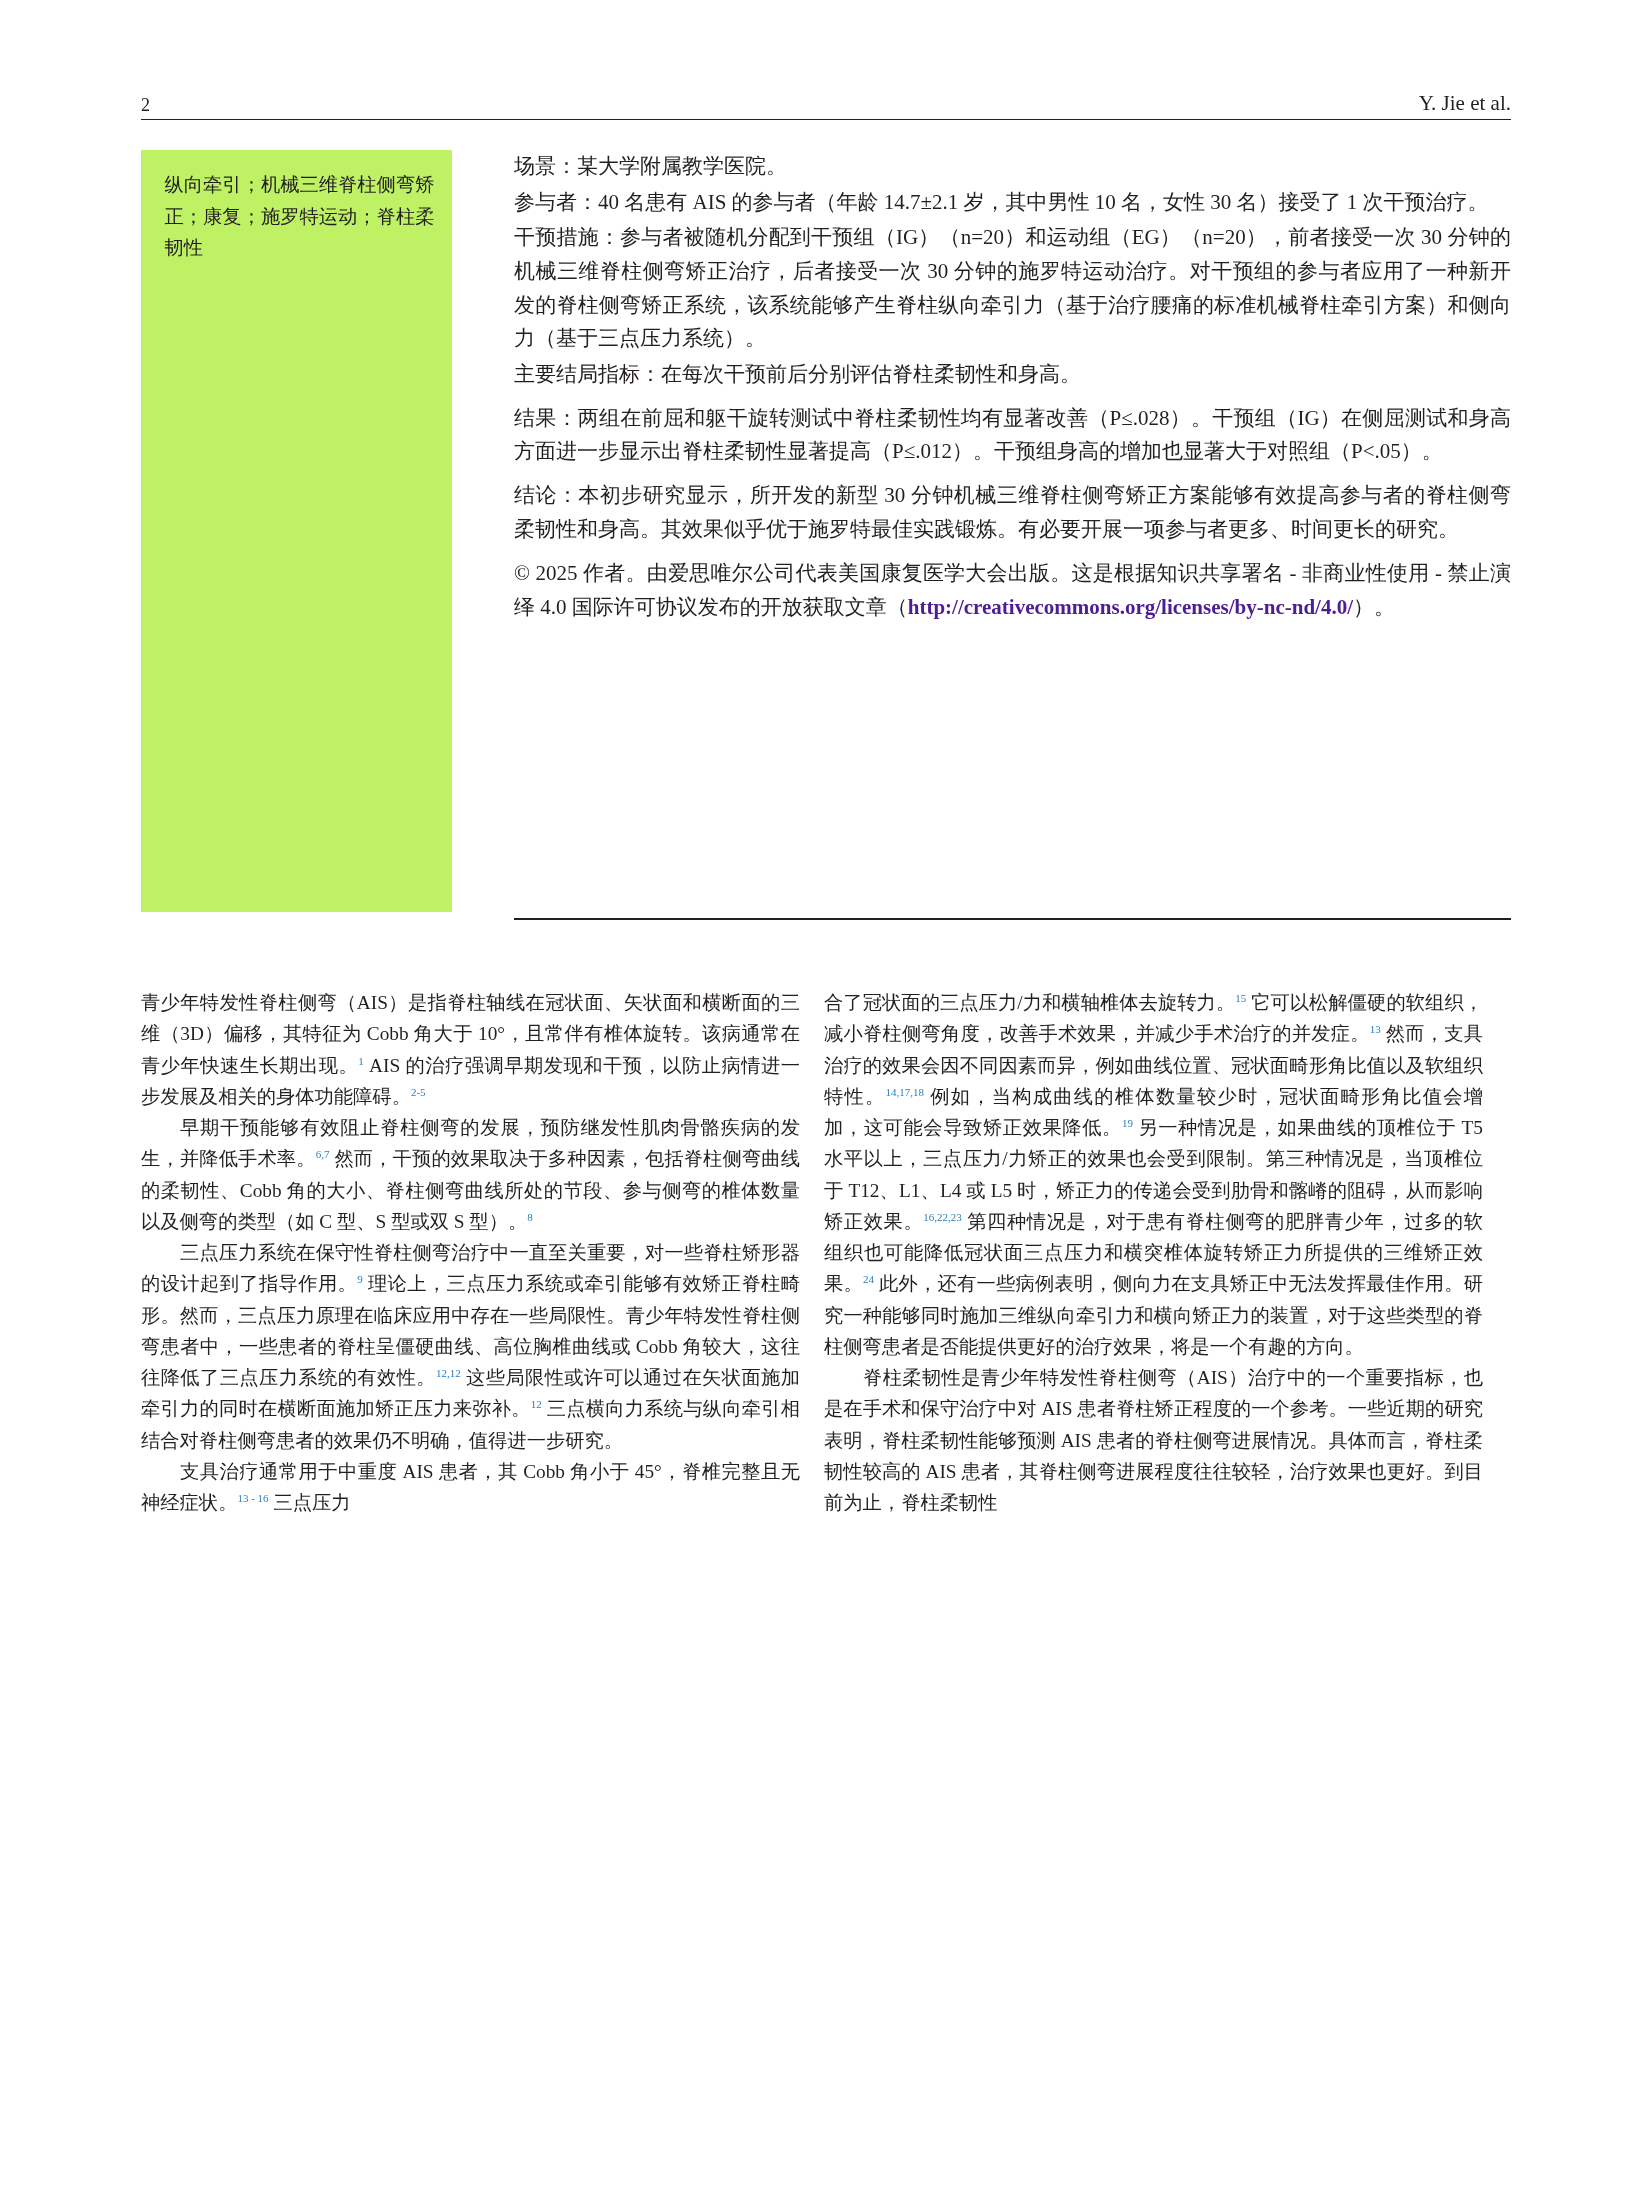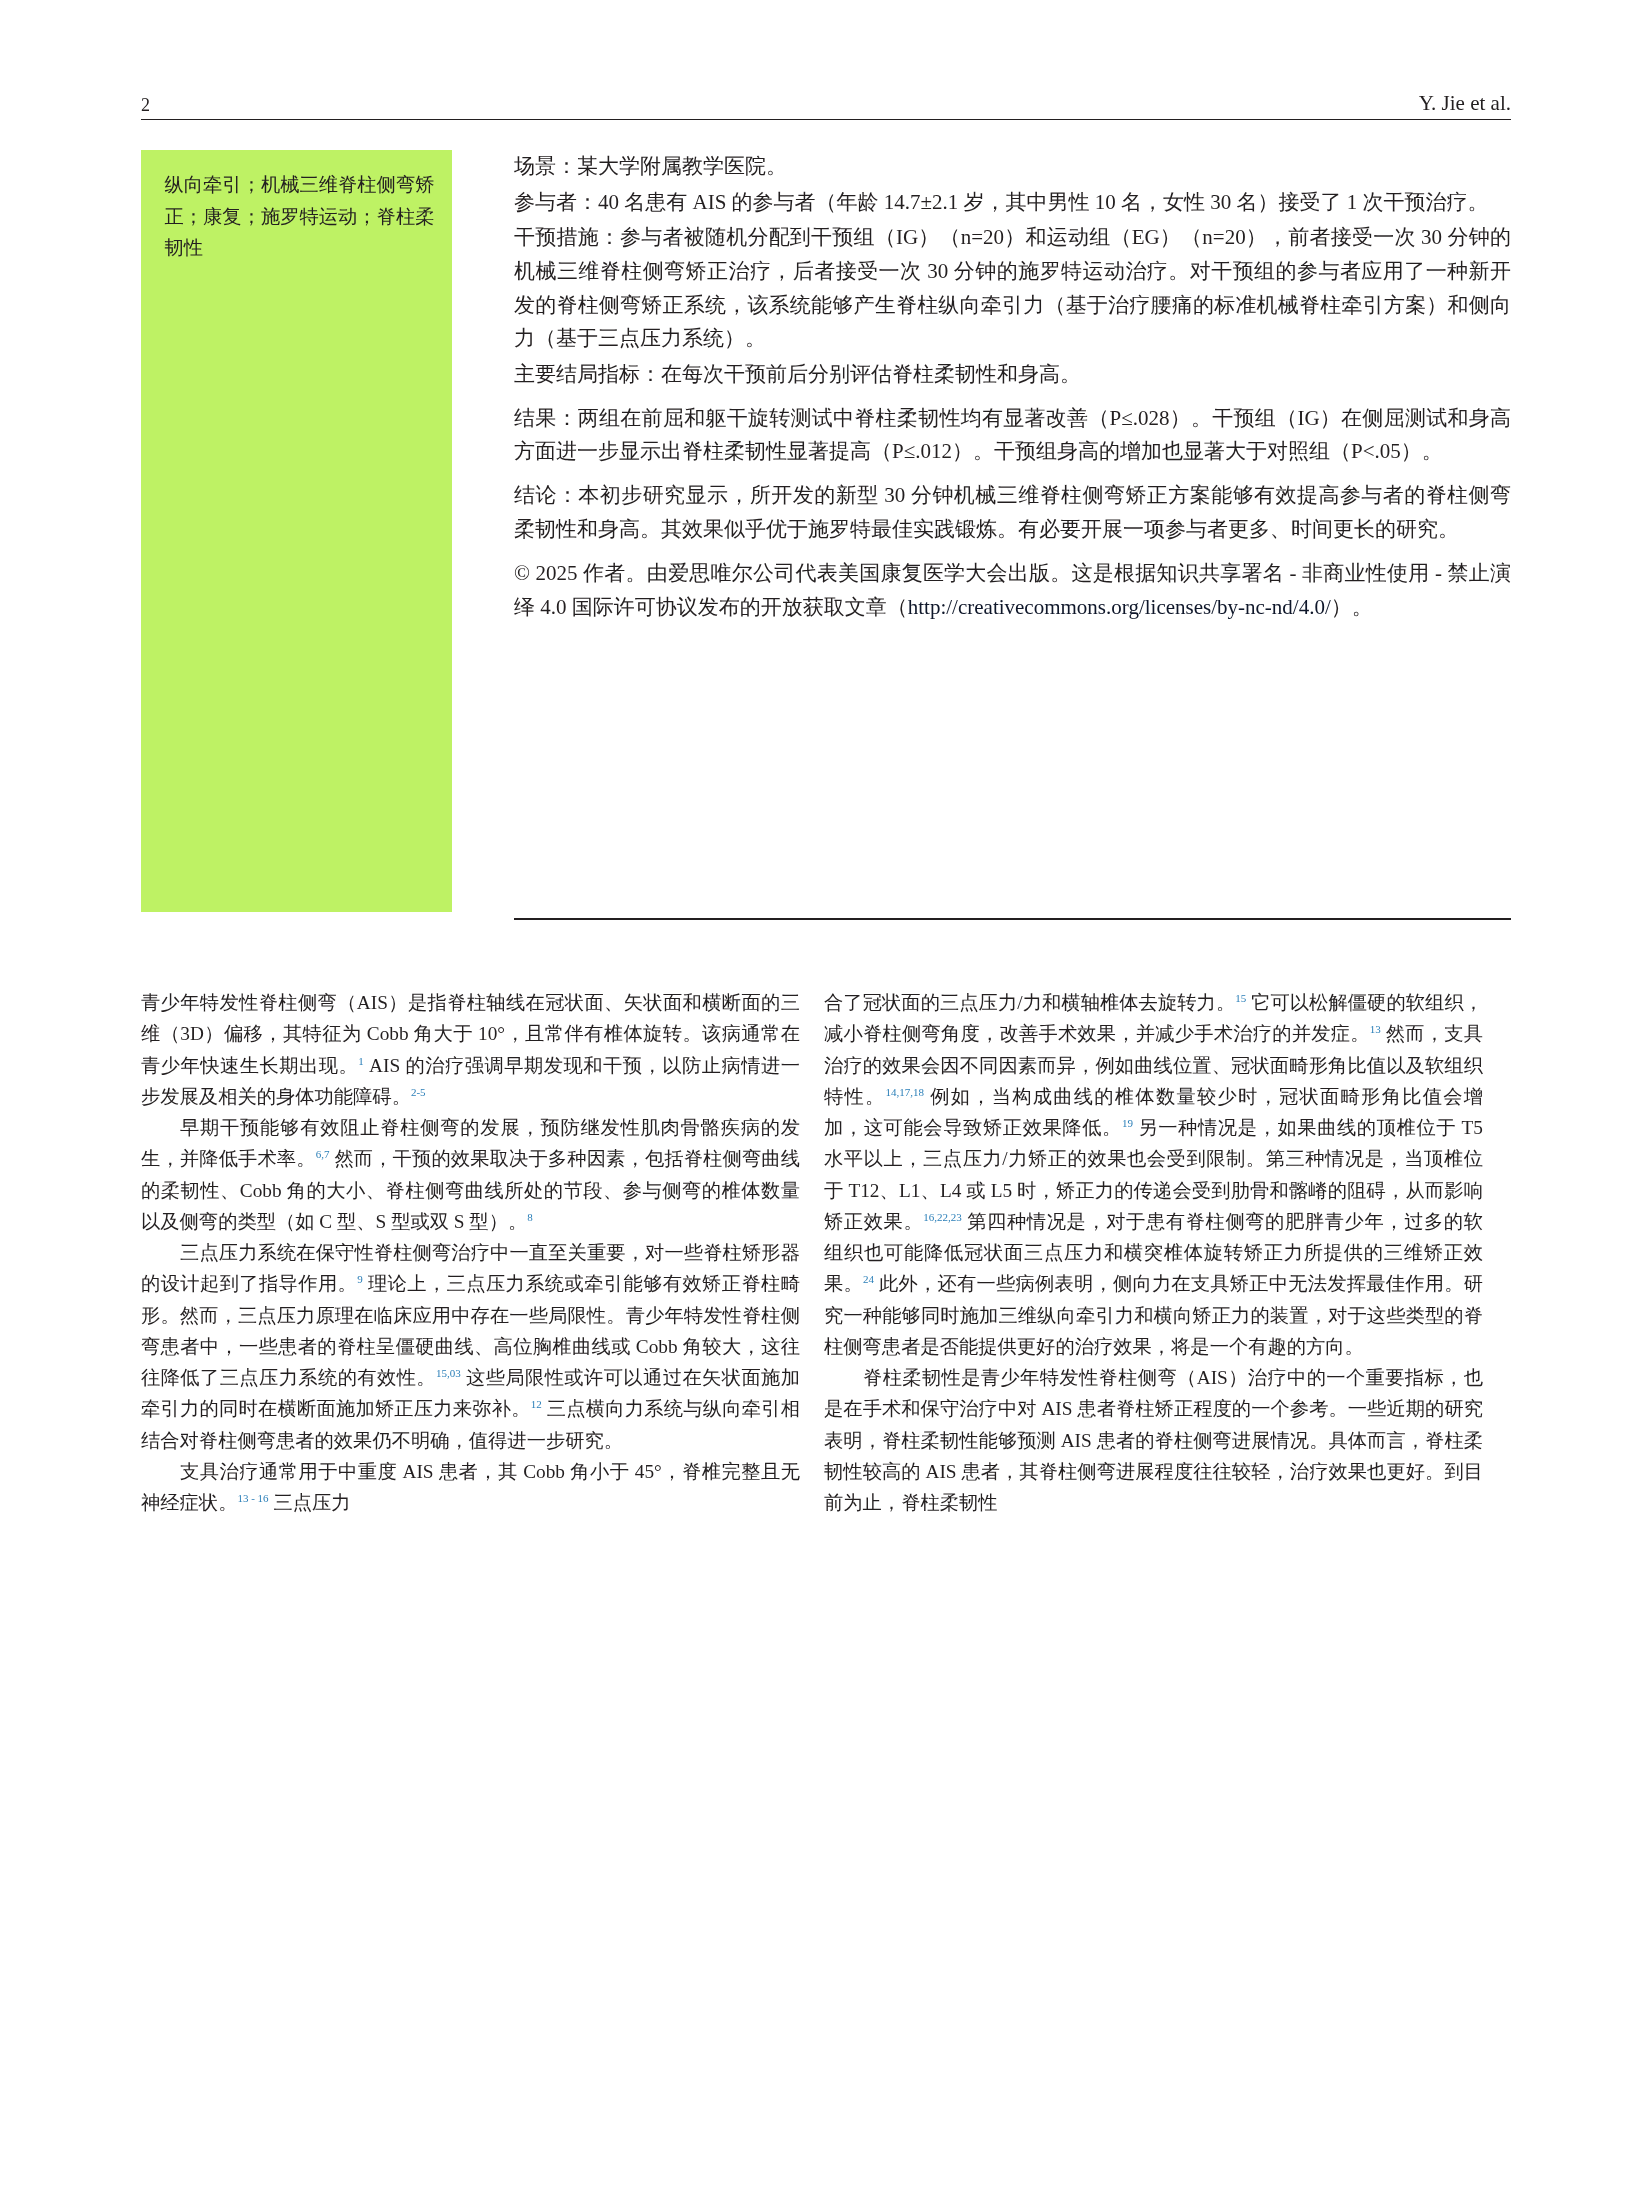--- a/index.html
+++ b/index.html
@@ -72,22 +72,23 @@
   }
   .abstract p {
     margin: 0 0 10.4px 0;
     text-indent: 0;
   }
   .abstract p.tight { margin-bottom: 2.1px; }
   .copyright {
     margin-top: 18px;
   }
   .copyright a, .link {
-    color: #0f172a;
+    color: #4c1d95;
     text-decoration: none;
+    font-weight: bold;
   }
 
   
   .abs-rule {
     position: absolute;
     top: 918px;
     left: 514px;
     width: 997px;
     height: 1.6px;
     background: #231f20;
@@ -151,21 +152,21 @@
     </p>
   </div>
 
   <div class="abs-rule"></div>
 
   <div class="body-cols">
 
     <div class="col">
       <p><span>青少年特发性脊柱侧弯（AIS）是指脊柱轴线在冠状面、矢状面和横断面的三维（3D）偏移，其特征为 Cobb 角大于 10°，且常伴有椎体旋转。该病通常在青少年快速生长期出现。</span><sup class="ref">1</sup> <span>AIS 的治疗强调早期发现和干预，以防止病情进一步发展及相关的身体功能障碍。</span><sup class="ref">2-5</sup></p>
       <p class="indent"><span>早期干预能够有效阻止脊柱侧弯的发展，预防继发性肌肉骨骼疾病的发生，并降低手术率。</span><sup class="ref">6,7</sup> <span>然而，干预的效果取决于多种因素，包括脊柱侧弯曲线的柔韧性、Cobb 角的大小、脊柱侧弯曲线所处的节段、参与侧弯的椎体数量以及侧弯的类型（如 C 型、S 型或双 S 型）。</span><sup class="ref">8</sup></p>
-      <p class="indent"><span>三点压力系统在保守性脊柱侧弯治疗中一直至关重要，对一些脊柱矫形器的设计起到了指导作用。</span><sup class="ref">9</sup> <span>理论上，三点压力系统或牵引能够有效矫正脊柱畸形。然而，三点压力原理在临床应用中存在一些局限性。青少年特发性脊柱侧弯患者中，一些患者的脊柱呈僵硬曲线、高位胸椎曲线或 Cobb 角较大，这往往降低了三点压力系统的有效性。</span><sup class="ref">15,03</sup> <span>这些局限性或许可以通过在矢状面施加牵引力的同时在横断面施加矫正压力来弥补。</span><sup class="ref">12</sup> <span>三点横向力系统与纵向牵引相结合对脊柱侧弯患者的效果仍不明确，值得进一步研究。</span></p>
+      <p class="indent"><span>三点压力系统在保守性脊柱侧弯治疗中一直至关重要，对一些脊柱矫形器的设计起到了指导作用。</span><sup class="ref">9</sup> <span>理论上，三点压力系统或牵引能够有效矫正脊柱畸形。然而，三点压力原理在临床应用中存在一些局限性。青少年特发性脊柱侧弯患者中，一些患者的脊柱呈僵硬曲线、高位胸椎曲线或 Cobb 角较大，这往往降低了三点压力系统的有效性。</span><sup class="ref">12,12</sup> <span>这些局限性或许可以通过在矢状面施加牵引力的同时在横断面施加矫正压力来弥补。</span><sup class="ref">12</sup> <span>三点横向力系统与纵向牵引相结合对脊柱侧弯患者的效果仍不明确，值得进一步研究。</span></p>
       <p class="indent"><span>支具治疗通常用于中重度 AIS 患者，其 Cobb 角小于 45°，脊椎完整且无神经症状。</span><sup class="ref">13 - 16</sup> <span>三点压力</span></p>
     </div>
 
     <div class="col">
       <p><span>合了冠状面的三点压力/力和横轴椎体去旋转力。</span><sup class="ref">15</sup> <span>它可以松解僵硬的软组织，减小脊柱侧弯角度，改善手术效果，并减少手术治疗的并发症。</span><sup class="ref">13</sup> <span>然而，支具治疗的效果会因不同因素而异，例如曲线位置、冠状面畸形角比值以及软组织特性。</span><sup class="ref">14,17,18</sup> <span>例如，当构成曲线的椎体数量较少时，冠状面畸形角比值会增加，这可能会导致矫正效果降低。</span><sup class="ref">19</sup> <span>另一种情况是，如果曲线的顶椎位于 T5 水平以上，三点压力/力矫正的效果也会受到限制。第三种情况是，当顶椎位于 T12、L1、L4 或 L5 时，矫正力的传递会受到肋骨和髂嵴的阻碍，从而影响矫正效果。</span><sup class="ref">16,22,23</sup> <span>第四种情况是，对于患有脊柱侧弯的肥胖青少年，过多的软组织也可能降低冠状面三点压力和横突椎体旋转矫正力所提供的三维矫正效果。</span><sup class="ref">24</sup> <span>此外，还有一些病例表明，侧向力在支具矫正中无法发挥最佳作用。研究一种能够同时施加三维纵向牵引力和横向矫正力的装置，对于这些类型的脊柱侧弯患者是否能提供更好的治疗效果，将是一个有趣的方向。</span></p>
       <p class="indent">脊柱柔韧性是青少年特发性脊柱侧弯（AIS）治疗中的一个重要指标，也是在手术和保守治疗中对 AIS 患者脊柱矫正程度的一个参考。一些近期的研究表明，脊柱柔韧性能够预测 AIS 患者的脊柱侧弯进展情况。具体而言，脊柱柔韧性较高的 AIS 患者，其脊柱侧弯进展程度往往较轻，治疗效果也更好。到目前为止，脊柱柔韧性</p>
     </div>
 
   </div>
 

